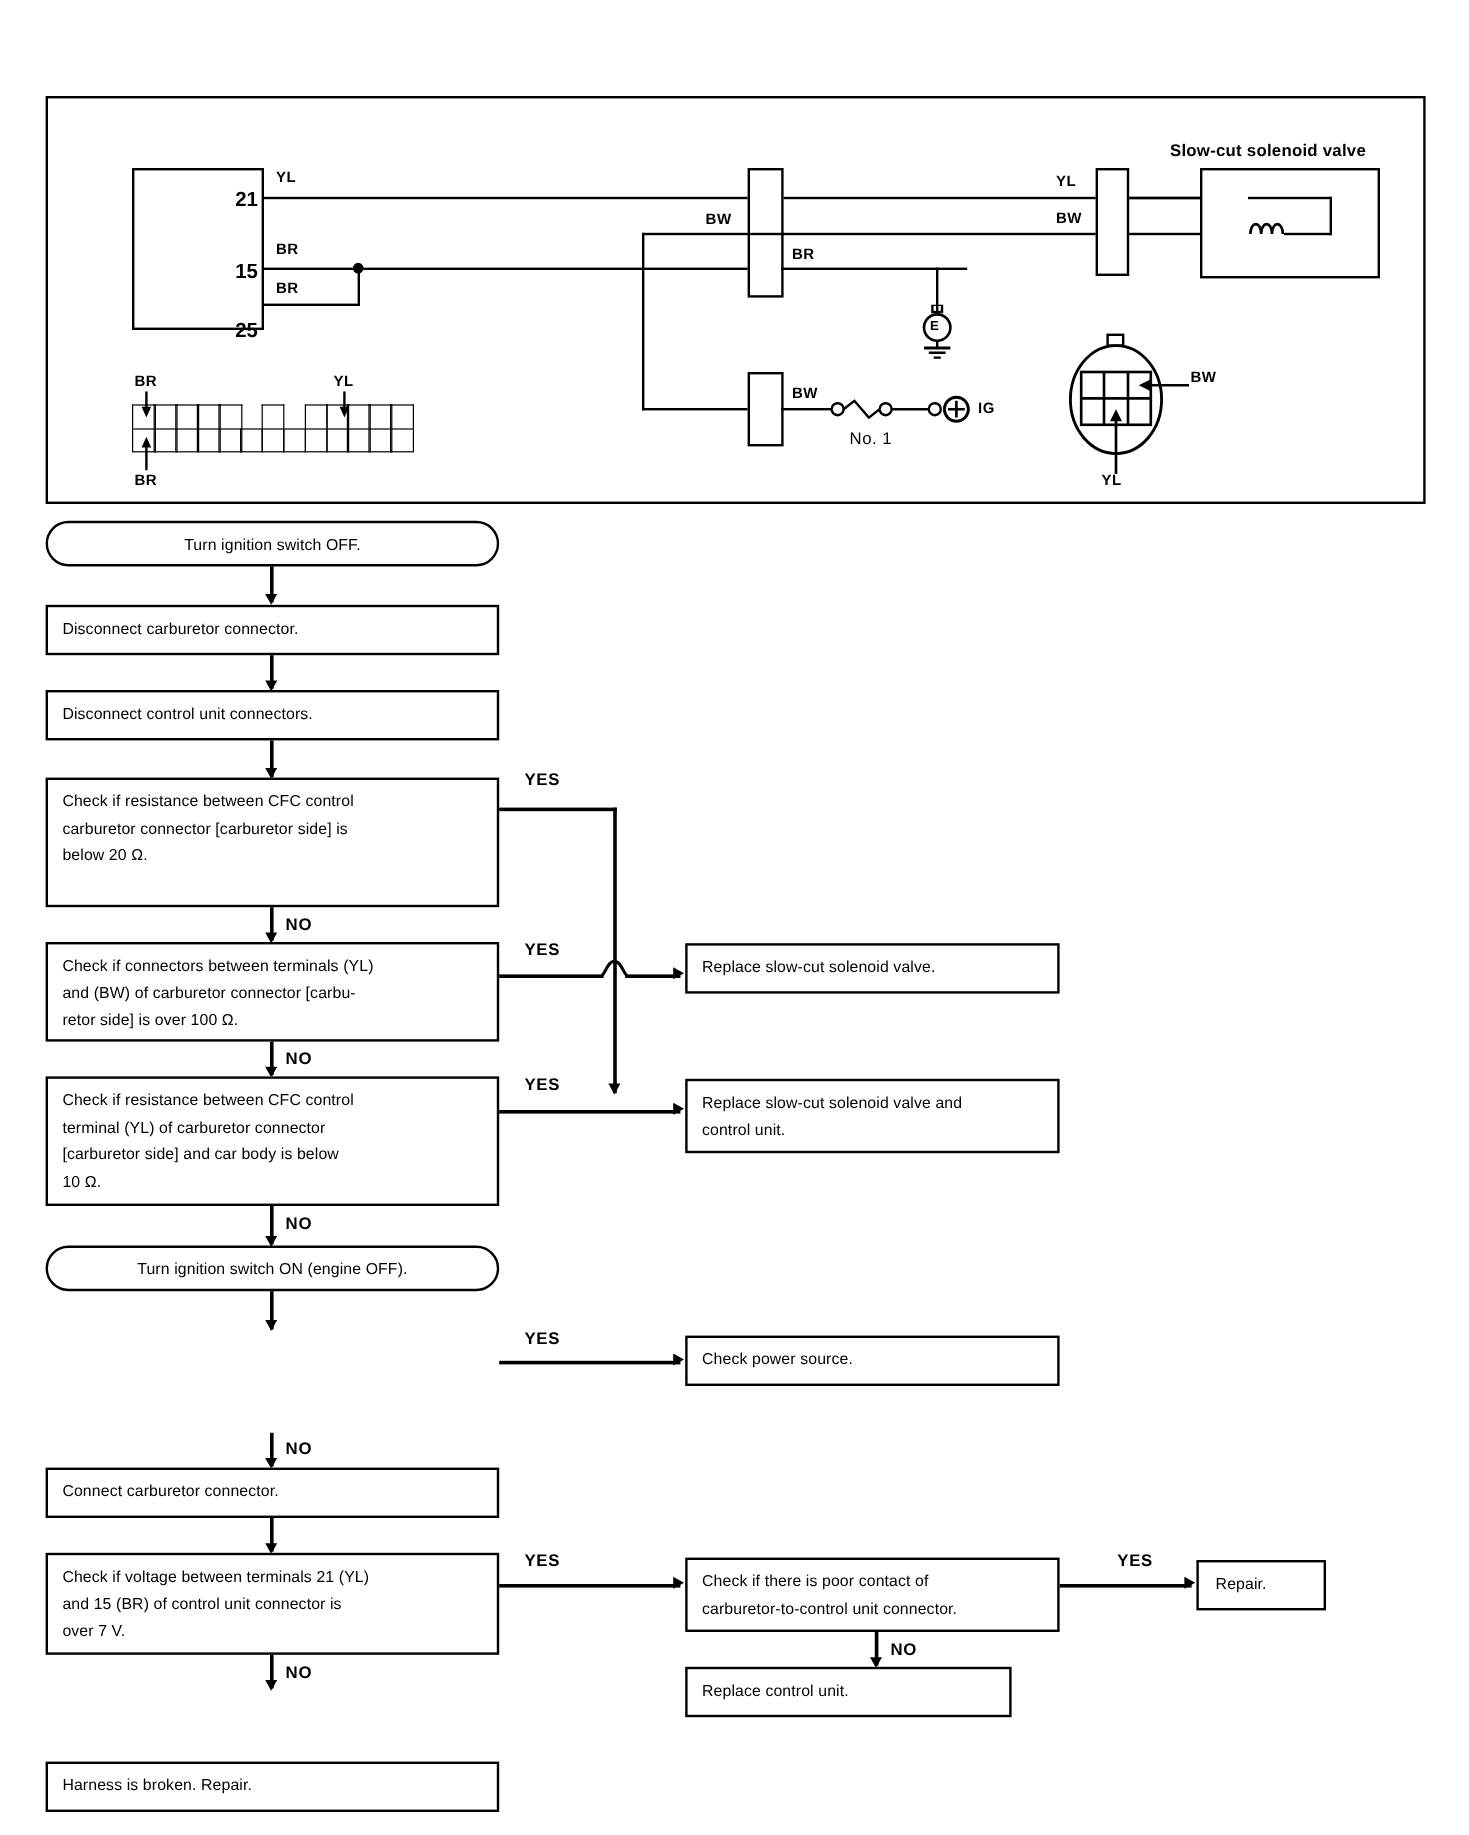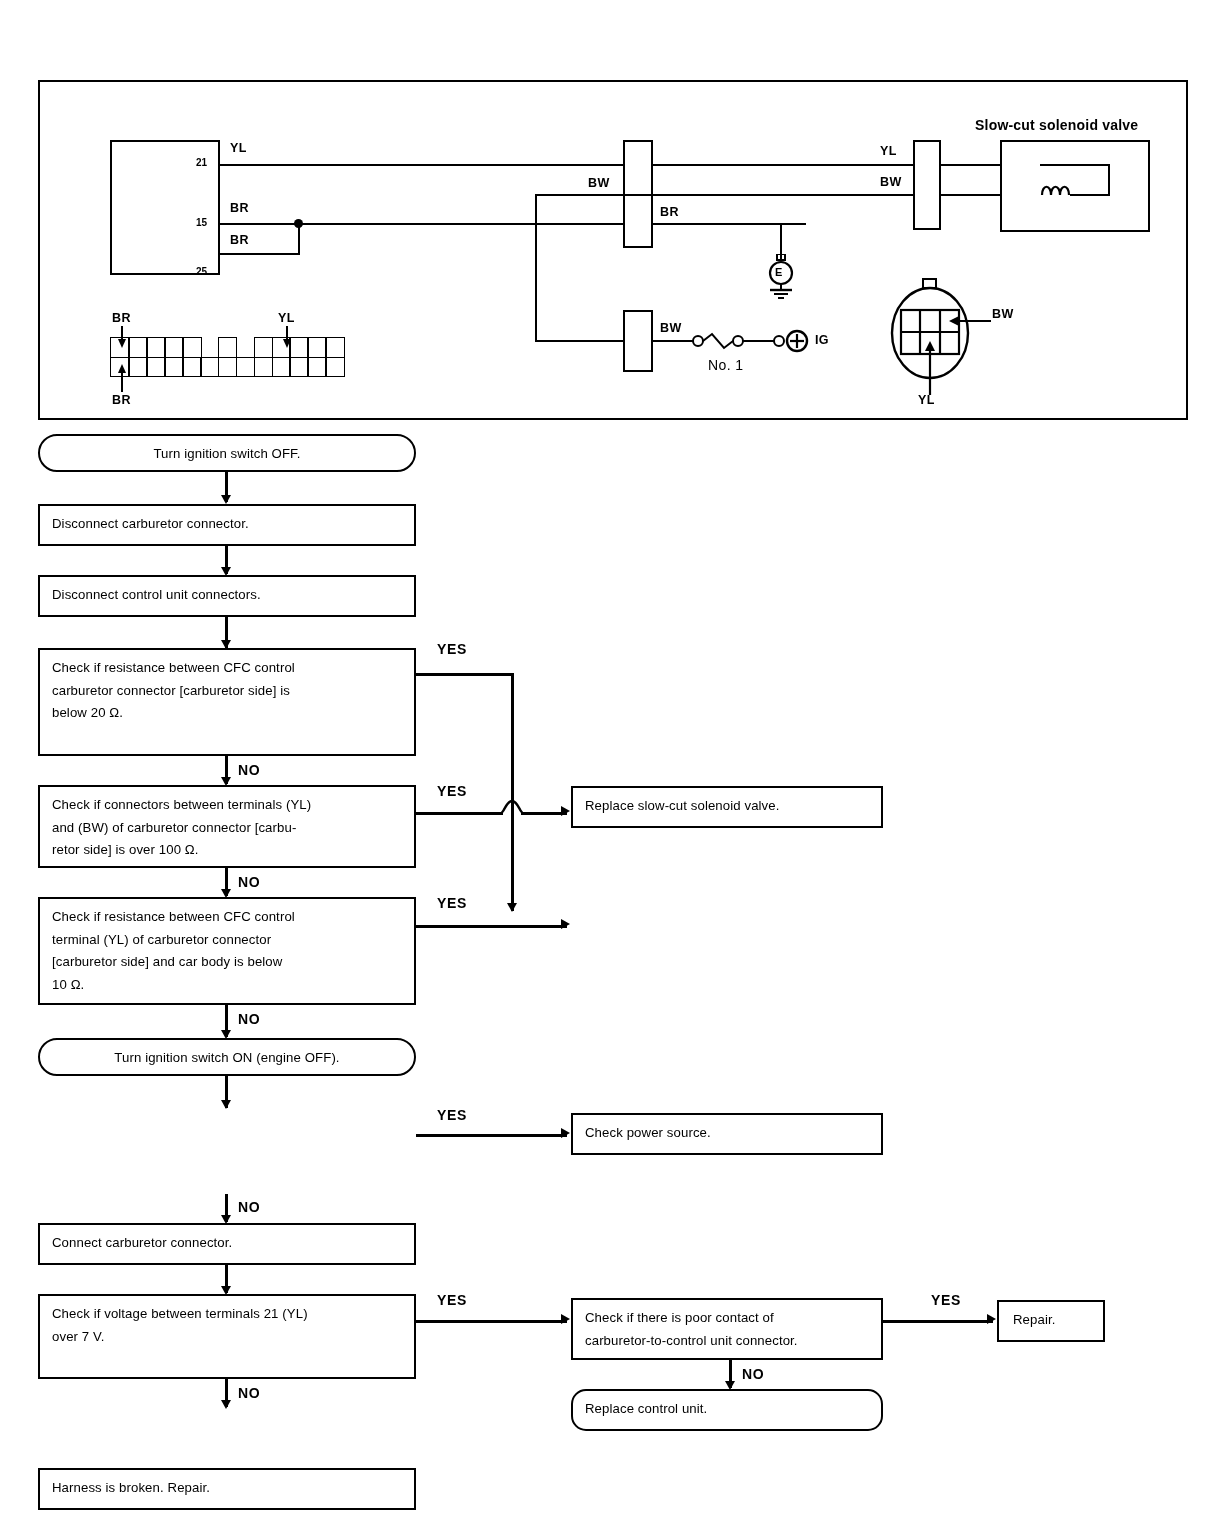--- a/index.html
+++ b/index.html
@@ -30,21 +30,21 @@
     position:absolute;border:2px solid #000;box-sizing:border-box;background:#fff;
   }
   .solenoid-box{
     position:absolute;border:2px solid #000;box-sizing:border-box;background:#fff;
   }
   .wlabel{
     position:absolute;font-size:12.5px;font-weight:bold;letter-spacing:.4px;
     white-space:nowrap;line-height:1;
   }
   .pinnum{
-    position:absolute;font-size:10px;font-weight:bold;white-space:nowrap;line-height:1;
+    position:absolute;font-size:17px;font-weight:bold;white-space:nowrap;line-height:1;
   }
   .title-sc{
     position:absolute;font-size:14px;font-weight:bold;white-space:nowrap;letter-spacing:.2px;
   }
   .dot{position:absolute;width:9px;height:9px;border-radius:50%;background:#000;}
 
   
   #pin-grid{position:absolute;}
   .pg-row{display:flex;}
   .pg-cell{width:19.5px;height:20px;border:1.6px solid #000;margin-left:-1.6px;box-sizing:border-box;}
@@ -305,20 +305,24 @@
   <div class="fc-box" style="left:38px;top:897px;width:378px;height:108px;">
     <div>Check if resistance between CFC control</div>
     <div>terminal (YL) of carburetor connector</div>
     <div>[carburetor side] and car body is below</div>
     <div>10 Ω.</div>
   </div>
   <div class="br-label" style="left:437px;top:895px;">YES</div>
   <div class="ln h" style="left:416px;top:925px;width:151px;"></div>
   <div class="arw-r" style="left:561px;top:919px;"></div>
 
+  <div class="fc-box" style="left:571px;top:899px;width:312px;height:62px;">
+    <div>Replace slow-cut solenoid valve and</div>
+    <div>control unit.</div>
+  </div>
 
   <div class="ln v" style="left:225px;top:1005px;height:32px;"></div>
   <div class="arw-d" style="left:221px;top:1030px;"></div>
   <div class="br-label" style="left:238px;top:1011px;">NO</div>
 
   <div class="fc-term" style="left:38px;top:1038px;width:378px;height:38px;text-align:right;">
     <span>Turn ignition switch ON (engine OFF).</span>
   </div>
   <div class="ln v" style="left:225px;top:1076px;height:32px;"></div>
   <div class="arw-d" style="left:221px;top:1100px;"></div>
@@ -336,20 +340,21 @@
   <div class="br-label" style="left:238px;top:1199px;">NO</div>
 
   <div class="fc-box" style="left:38px;top:1223px;width:378px;height:42px;">
     <div>Connect carburetor connector.</div>
   </div>
   <div class="ln v" style="left:225px;top:1265px;height:28px;"></div>
   <div class="arw-d" style="left:221px;top:1286px;"></div>
 
   <div class="fc-box" style="left:38px;top:1294px;width:378px;height:85px;">
     <div>Check if voltage between terminals 21 (YL)</div>
+    <div>and 15 (BR) of control unit connector is</div>
     <div>over 7 V.</div>
   </div>
   <div class="br-label" style="left:437px;top:1292px;">YES</div>
   <div class="ln h" style="left:416px;top:1320px;width:151px;"></div>
   <div class="arw-r" style="left:561px;top:1314px;"></div>
 
   <div class="ln v" style="left:225px;top:1379px;height:28px;"></div>
   <div class="arw-d" style="left:221px;top:1400px;"></div>
   <div class="br-label" style="left:238px;top:1385px;">NO</div>
 
@@ -366,17 +371,17 @@
   <div class="arw-r" style="left:987px;top:1314px;"></div>
 
   <div class="fc-box" style="left:997px;top:1300px;width:108px;height:42px;padding-left:14px;">
     <div>Repair.</div>
   </div>
 
   <div class="ln v" style="left:729px;top:1360px;height:28px;"></div>
   <div class="arw-d" style="left:725px;top:1381px;"></div>
   <div class="br-label" style="left:742px;top:1366px;">NO</div>
 
-  <div class="fc-box" style="left:571px;top:1389px;width:312px;height:42px;border-radius:15px;">
+  <div class="fc-box" style="left:571px;top:1389px;width:272px;height:42px;">
     <div>Replace control unit.</div>
   </div>
 
 </div>
 
 </body></html>

